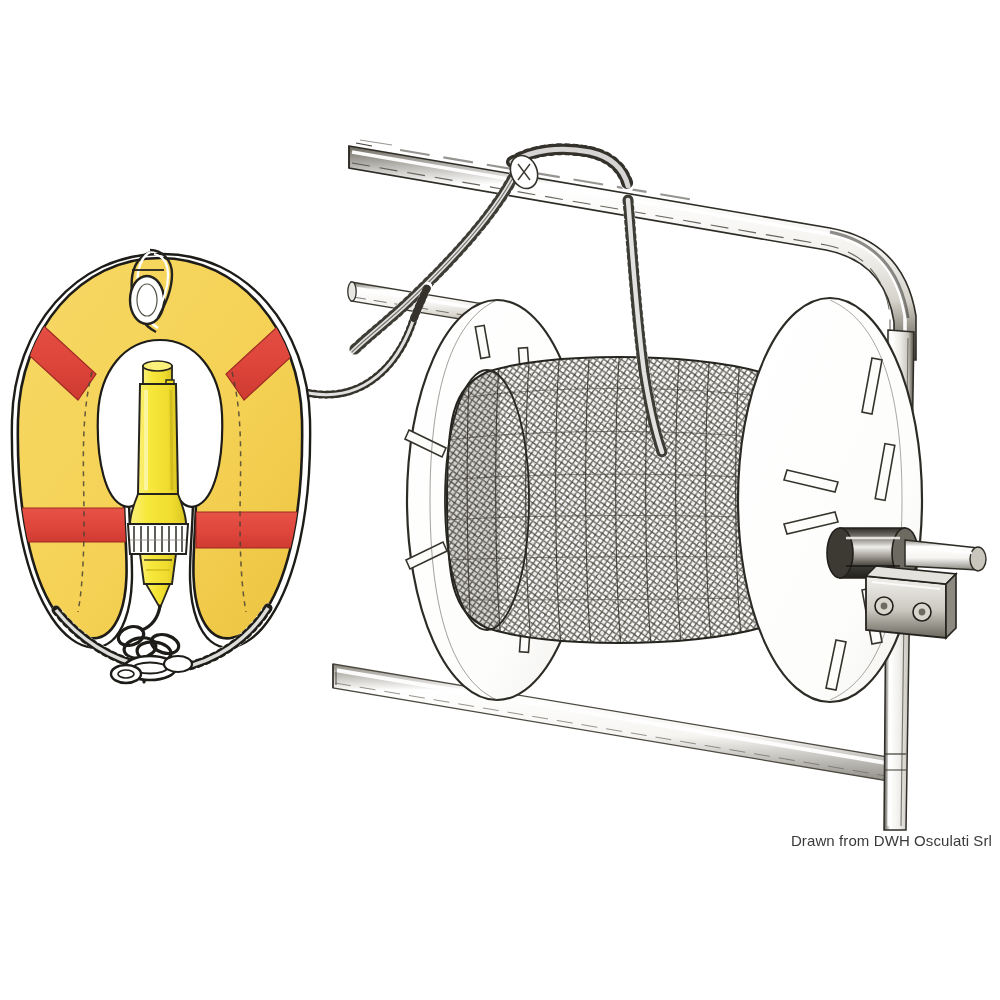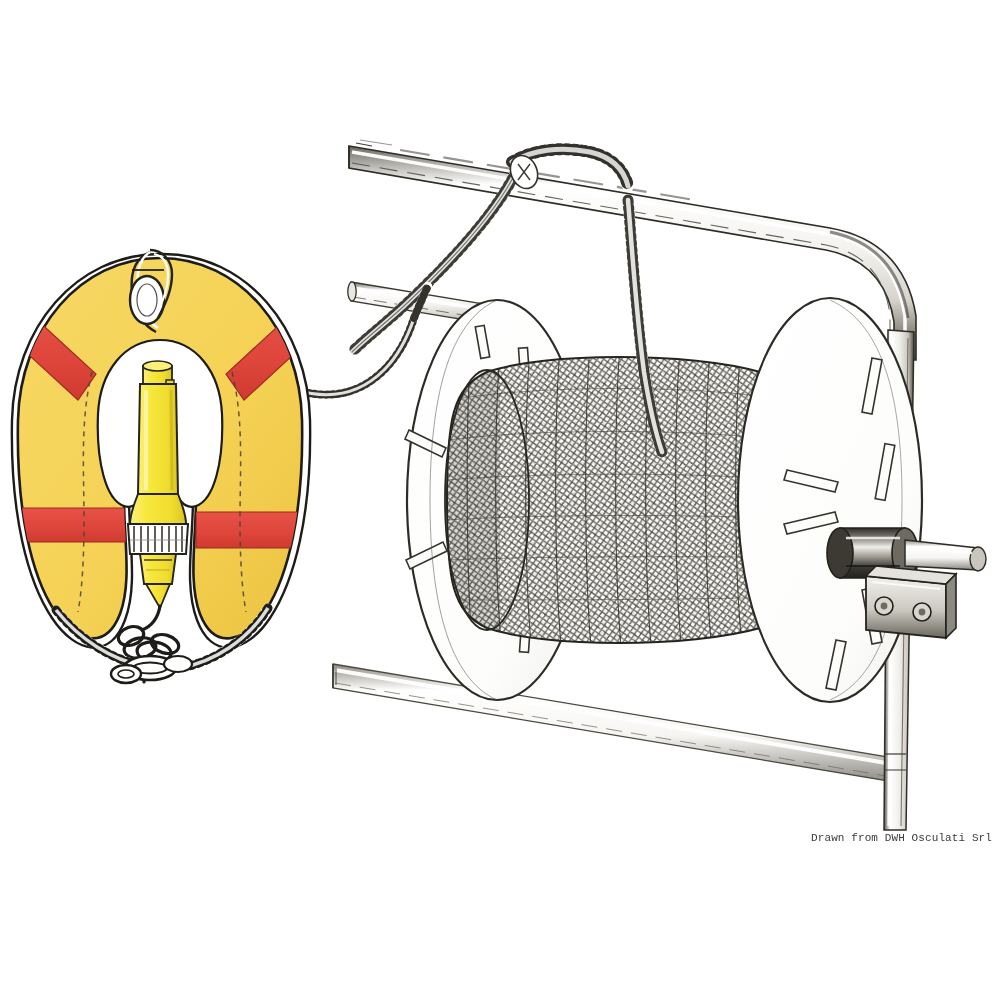--- a/index.html
+++ b/index.html
@@ -23,22 +23,22 @@
     left: 0;
     top: 0;
     width: 1000px;
     height: 1000px;
     display: block;
   }
   #caption {
     position: absolute;
     right: 8px;
     top: 832px;
-    font-family: Liberation Mono, monospace;
-    font-size: 11px;
+    font-family: Liberation Sans, sans-serif;
+    font-size: 15px;
     color: #3a3a3a;
     letter-spacing: 0.1px;
     white-space: nowrap;
     text-align: center;
   }
 </style>
 </head>
 <body>
 
 <div id="illustration-page" style="background: rgb(255, 255, 255);">

